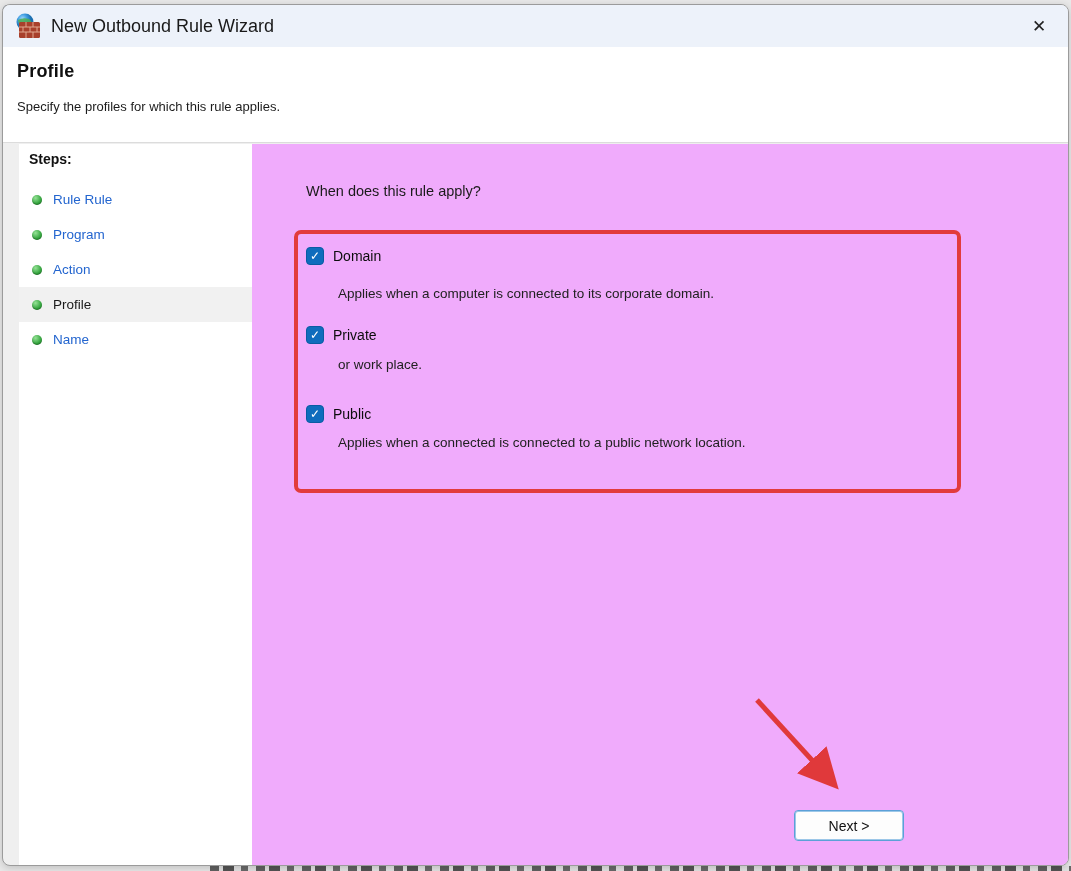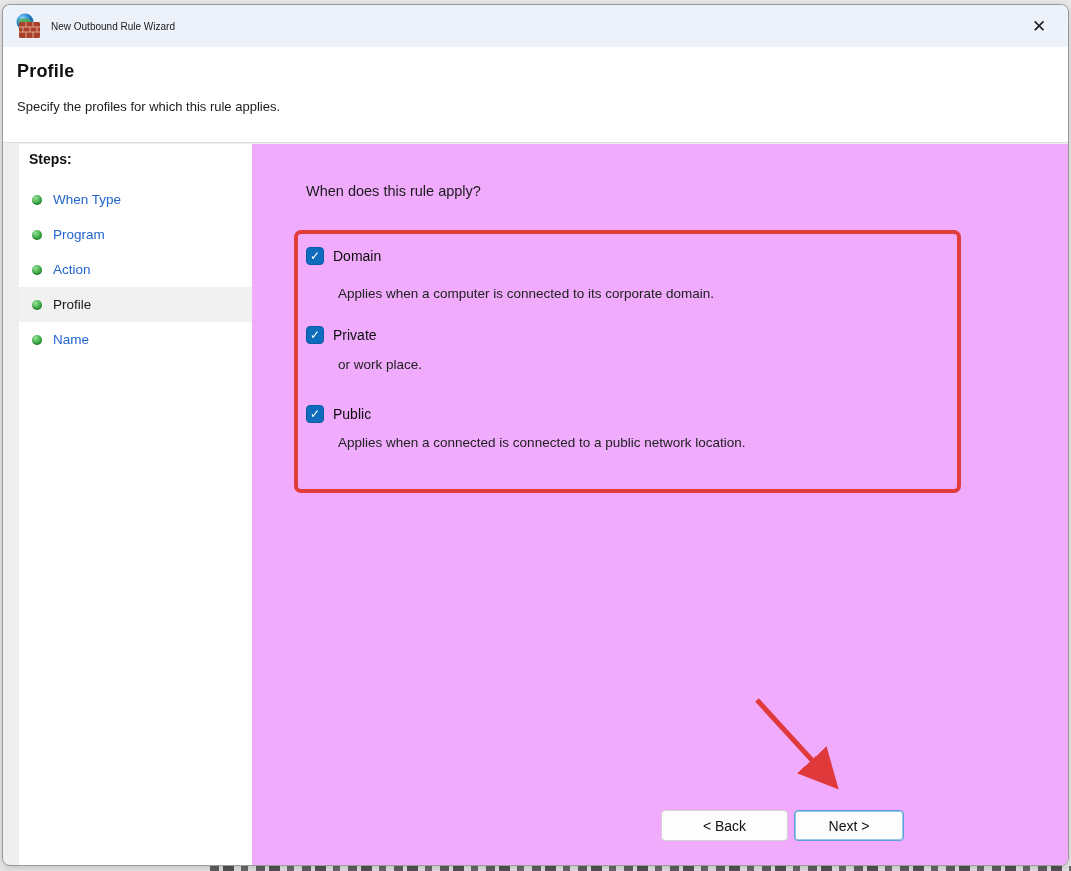--- a/index.html
+++ b/index.html
@@ -21,21 +21,21 @@
   .dialog {
     position:absolute; left:2px; top:4px; width:1067px; height:862px;
     background:#efefef; border:1px solid #9b9b9b; border-radius:8px;
     overflow:hidden; box-shadow:0 2px 8px rgba(0,0,0,.18);
   }
   .titlebar {
     height:42px; background:#edf2fa; display:flex; align-items:center;
     padding:0 14px 0 12px;
   }
   .app-icon { width:26px; height:26px; flex:0 0 auto; }
-  .title-text { margin-left:10px; font-size:10px; color:#191919; }
+  .title-text { margin-left:10px; font-size:18px; color:#191919; }
   .close-btn {
     margin-left:auto; width:30px; height:30px; display:flex; align-items:center;
     justify-content:center; font-size:17px; color:#222; cursor:default;
     font-family:"DejaVu Sans", sans-serif;
   }
   .header {
     height:96px; background:#ffffff; border-bottom:1px solid #dcdcdc;
     padding:14px 0 0 14px;
   }
   .page-title { font-size:18px; font-weight:bold; color:#101010; letter-spacing:.2px; }
@@ -139,21 +139,21 @@
       <div class="page-subtitle">Specify the profiles for which this rule applies.</div>
     </div>
 
     <div class="body">
 
       <div class="sidebar">
         <div class="steps-label">Steps:</div>
         <div class="steps-list">
           <div class="step-item">
             <span class="step-bullet"></span>
-            <span class="step-label">When Type</span>
+            <span class="step-label">Rule Rule</span>
           </div>
           <div class="step-item">
             <span class="step-bullet"></span>
             <span class="step-label">Program</span>
           </div>
           <div class="step-item">
             <span class="step-bullet"></span>
             <span class="step-label">Action</span>
           </div>
           <div class="step-item current">
@@ -204,19 +204,18 @@
 
         <svg class="annotation-arrow" width="115" height="120" viewBox="0 0 115 120">
           <defs>
             <marker id="ah" markerWidth="9" markerHeight="9" refX="6" refY="4" orient="auto">
               <path d="M0,0 L8,4 L0,8 z" fill="#e0393b"></path>
             </marker>
           </defs>
           <line x1="10" y1="10" x2="85" y2="92" stroke="#e0393b" stroke-width="5" marker-end="url(#ah)"></line>
         </svg>
 
-        <div class="btn btn-back">&lt; Back</div>
         <div class="btn btn-next">Next &gt;</div>
       </div>
 
     </div>
   </div>
 </div>
 
 </body></html>

